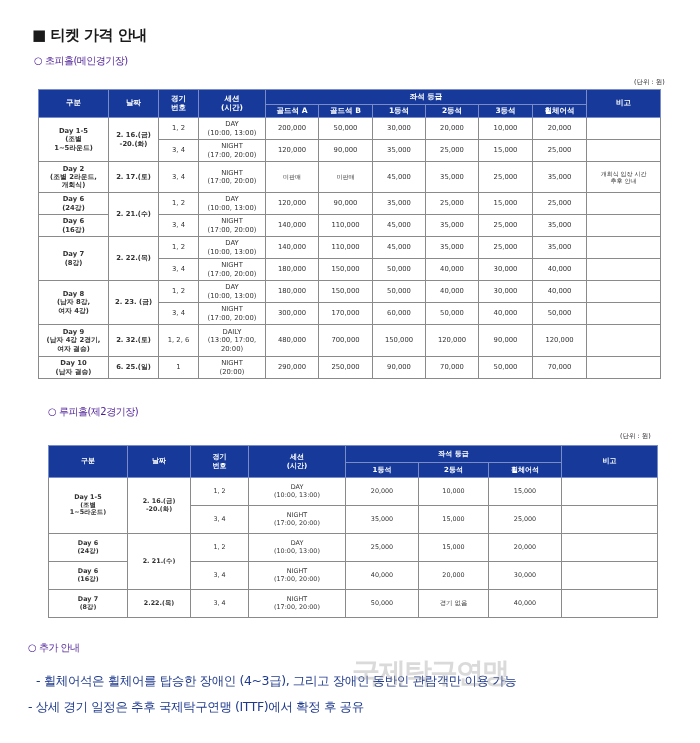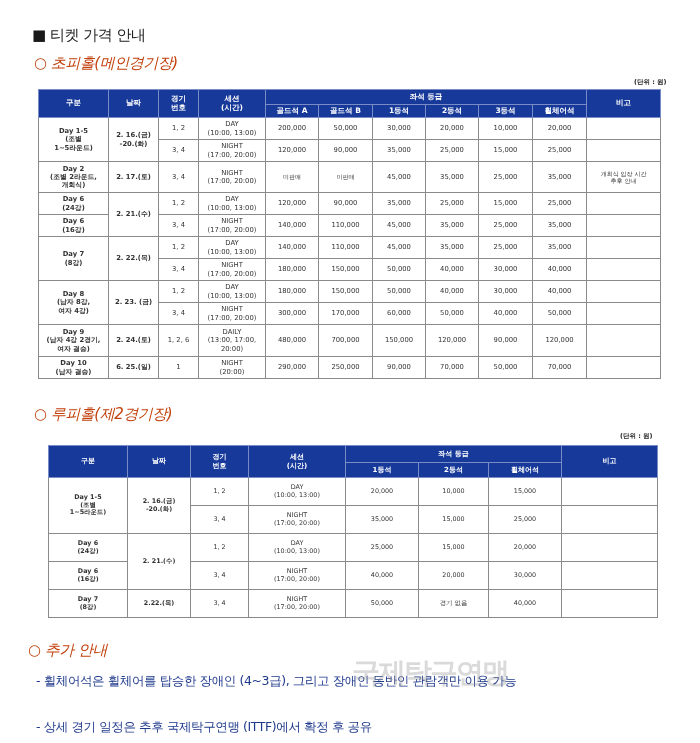--- a/index.html
+++ b/index.html
@@ -1,20 +1,20 @@
 <!DOCTYPE html>
 <html><head>
 <meta charset="utf-8">
 <style>
   * { box-sizing: border-box; margin: 0; padding: 0; }
   html, body { width: 700px; height: 743px; background: #ffffff; overflow: hidden; }
   body { position: relative; font-family: "DejaVu Sans", "Liberation Sans", sans-serif; color: #222; }
-  .h1 { position: absolute; left: 32px; top: 26px; font-size: 15px; font-weight: normal; color: #1a1a1a; letter-spacing: -0.5px; }
-  .h2 { position: absolute; font-size: 15px; color: #c2410c; letter-spacing: -0.5px; font-style: italic; }
-  .unit { position: absolute; font-size: 6.5px; font-weight: bold; color: #222; }
+  .h1 { position: absolute; left: 32px; top: 26px; font-size: 15px; font-weight: bold; color: #1a1a1a; letter-spacing: -0.5px; }
+  .h2 { position: absolute; font-size: 10px; color: #4c1d95; letter-spacing: -0.5px; }
+  .unit { position: absolute; font-size: 6.5px; font-weight: normal; color: #222; }
   table { position: absolute; border-collapse: collapse; table-layout: fixed; }
   th { background: #173a9a; color: #fff; font-weight: bold; font-size: 7.5px; border: 1px solid #7a8cc8; text-align: center; vertical-align: middle; line-height: 1.15; }
   td { border: 1px solid #8a8a8a; font-size: 6.8px; text-align: center; vertical-align: middle; color: #333; line-height: 1.2; padding: 0 1px; }
   td.lbl { font-weight: bold; color: #333; }
   td.note { font-size: 6px; }
   .t1 th.sub { font-size: 7.5px; }
   .t2 td { font-size: 6.4px; }
   .t2 th { font-size: 7px; }
   .extra { position: absolute; font-size: 12.5px; color: #1f3a8c; letter-spacing: -0.4px; }
   .watermark { position: absolute; left: 352px; top: 654px; font-size: 28px; font-weight: bold; color: rgba(150,150,150,0.35); letter-spacing: -2px; }
@@ -199,21 +199,21 @@
       <td>50,000</td>
       <td>40,000</td>
       <td>50,000</td>
       <td class="note"></td>
     </tr>
 
     <tr style="height:32px">
       <td class="lbl" style="white-space:pre-line">Day 9
 (남자 4강 2경기,
 여자 결승)</td>
-      <td class="lbl">2. 24.(토)</td>
+      <td class="lbl">2. 32.(토)</td>
       <td>1, 2, 6</td>
       <td style="white-space:pre-line">DAILY
 (13:00, 17:00,
 20:00)</td>
       <td>480,000</td>
       <td>700,000</td>
       <td>150,000</td>
       <td>120,000</td>
       <td>90,000</td>
       <td>120,000</td>
@@ -231,21 +231,21 @@
       <td>250,000</td>
       <td>90,000</td>
       <td>70,000</td>
       <td>50,000</td>
       <td>70,000</td>
       <td class="note"></td>
     </tr>
   </tbody>
 </table>
 
-<div class="h2" style="left:34px;top:405px;">○ 루피홀(제2경기장)</div>
+<div class="h2" style="left:48px;top:405px;">○ 루피홀(제2경기장)</div>
 <div class="unit" style="left:620px;top:432px;">(단위 : 원)</div>
 
 <table class="t2" style="left:48px;top:445px;width:609px;">
   <colgroup>
     <col style="width:79px">
       <col style="width:63px">
       <col style="width:58px">
       <col style="width:97px">
     <col style="width:73px">
       <col style="width:70px">
@@ -326,15 +326,15 @@
       <td>50,000</td>
       <td>경기 없음</td>
       <td>40,000</td>
       <td></td>
     </tr>
   </tbody>
 </table>
 
 <div class="h2" style="left:28px;top:641px;">○ 추가 안내</div>
 <div class="extra" style="left:36px;top:673px;">- 휠체어석은 휠체어를 탑승한 장애인 (4~3급), 그리고 장애인 동반인 관람객만 이용 가능</div>
-<div class="extra" style="left:36px;top:699px;margin-top:20px;">- 상세 경기 일정은  추후 국제탁구연맹 (ITTF)에서 확정 후 공유</div>
+<div class="extra" style="left:28px;top:699px;">- 상세 경기 일정은  추후 국제탁구연맹 (ITTF)에서 확정 후 공유</div>
 
 <div class="watermark">국제탁구연맹</div>
 
 </body></html>

